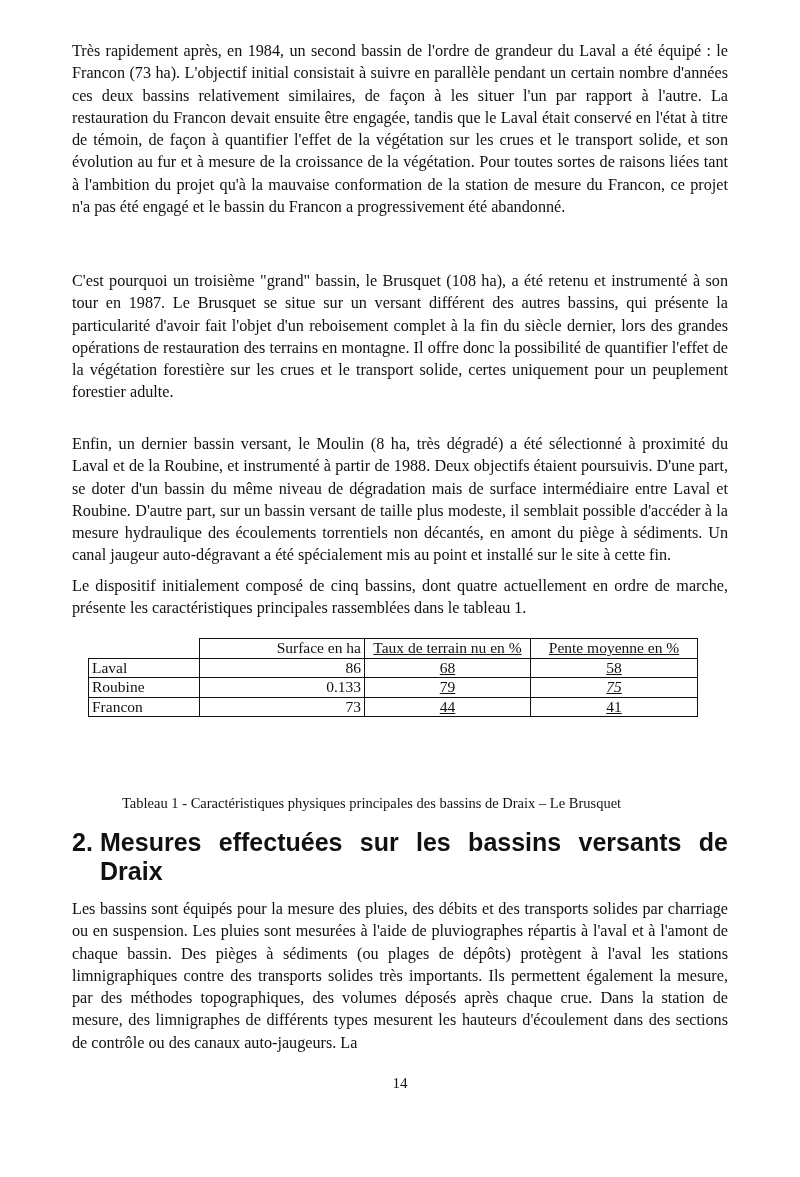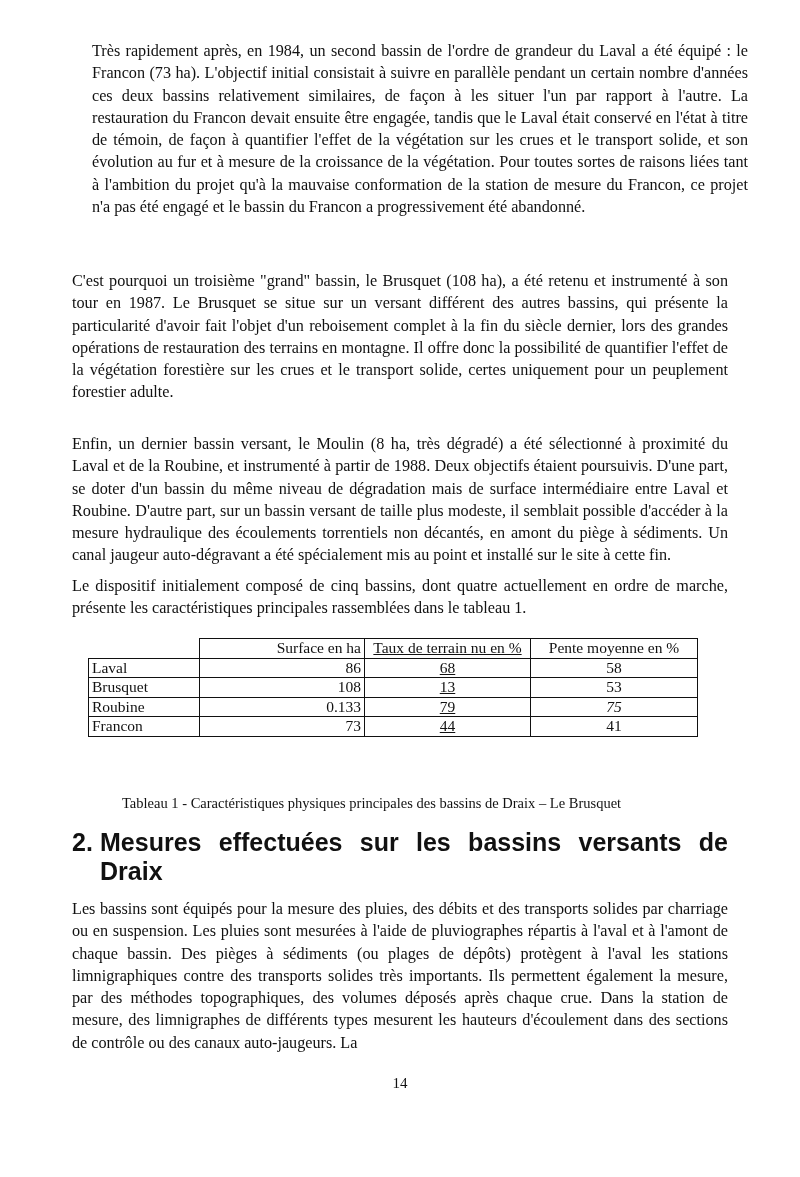--- a/index.html
+++ b/index.html
@@ -1,29 +1,29 @@
 <!DOCTYPE html>
 <html><head>
 <meta charset="utf-8">
 <style>
   html, body { margin: 0; padding: 0; background: #ffffff; }
   body { width: 800px; height: 1177px; position: relative; overflow: hidden; color: #111; }
   .page { position: absolute; left: 72px; top: 0; width: 660px; font-family: "Liberation Serif", "DejaVu Serif", serif; font-size: 16.2px; line-height: 22.3px; }
   .para { position: absolute; left: 0; width: 656px; margin: 0; text-align: justify; }
-  #p1 { top: 40px; margin-left: 20px; }
+  #p1 { top: 40px; }
   #p2 { top: 270px; }
   #p3 { top: 433px; }
   #p4 { top: 575px; }
   .tbl { position: absolute; left: 16px; top: 638px; border-collapse: collapse; font-size: 15.5px; line-height: 18px; }
   .tbl td, .tbl th { border: 1.5px solid #111; padding: 0 3px; height: 18.5px; font-weight: normal; }
   .tbl th.blank { border: none; }
   .tbl .c-label { width: 104px; text-align: left; }
   .tbl .c-surf { width: 158px; text-align: right; }
   .tbl .c-taux { width: 159px; text-align: center; text-decoration: underline; }
-  .tbl .c-pente { width: 160px; text-align: center; }
+  .tbl .c-pente { width: 160px; text-align: center; text-decoration: underline; }
   .tbl .italic { font-style: italic; margin-left: 12px; }
   .caption { position: absolute; top: 792px; left: 50px; font-size: 14.5px; }
   .caption b { font-weight: normal; }
   .heading { position: absolute; top: 828px; left: 0; width: 656px; font-family: "Liberation Sans", "DejaVu Sans", sans-serif; font-weight: bold; font-size: 25px; line-height: 29px; margin: 0; }
   .heading .num { display: inline-block; width: 28px; }
   .heading .line1 { display: flex; justify-content: space-between; }
   .heading .line2 { padding-left: 28px; }
   #p5 { top: 898px; }
   .pagenum { position: absolute; top: 1072px; left: 0; width: 656px; text-align: center; font-size: 15px; }
 </style>
@@ -44,26 +44,20 @@
         <th class="c-taux">Taux de terrain nu en %</th>
         <th class="c-pente">Pente moyenne en %</th>
       </tr>
     </thead>
     <tbody>
       <tr>
         <td class="c-label">Laval</td>
         <td class="c-surf">86</td>
         <td class="c-taux">68</td>
         <td class="c-pente">58</td>
-      </tr>
-      <tr>
-        <td class="c-label">Brusquet</td>
-        <td class="c-surf">108</td>
-        <td class="c-taux">13</td>
-        <td class="c-pente">53</td>
       </tr>
       <tr>
         <td class="c-label">Roubine</td>
         <td class="c-surf">0.133</td>
         <td class="c-taux">79</td>
         <td class="c-pente italic">75</td>
       </tr>
       <tr>
         <td class="c-label">Francon</td>
         <td class="c-surf">73</td>

